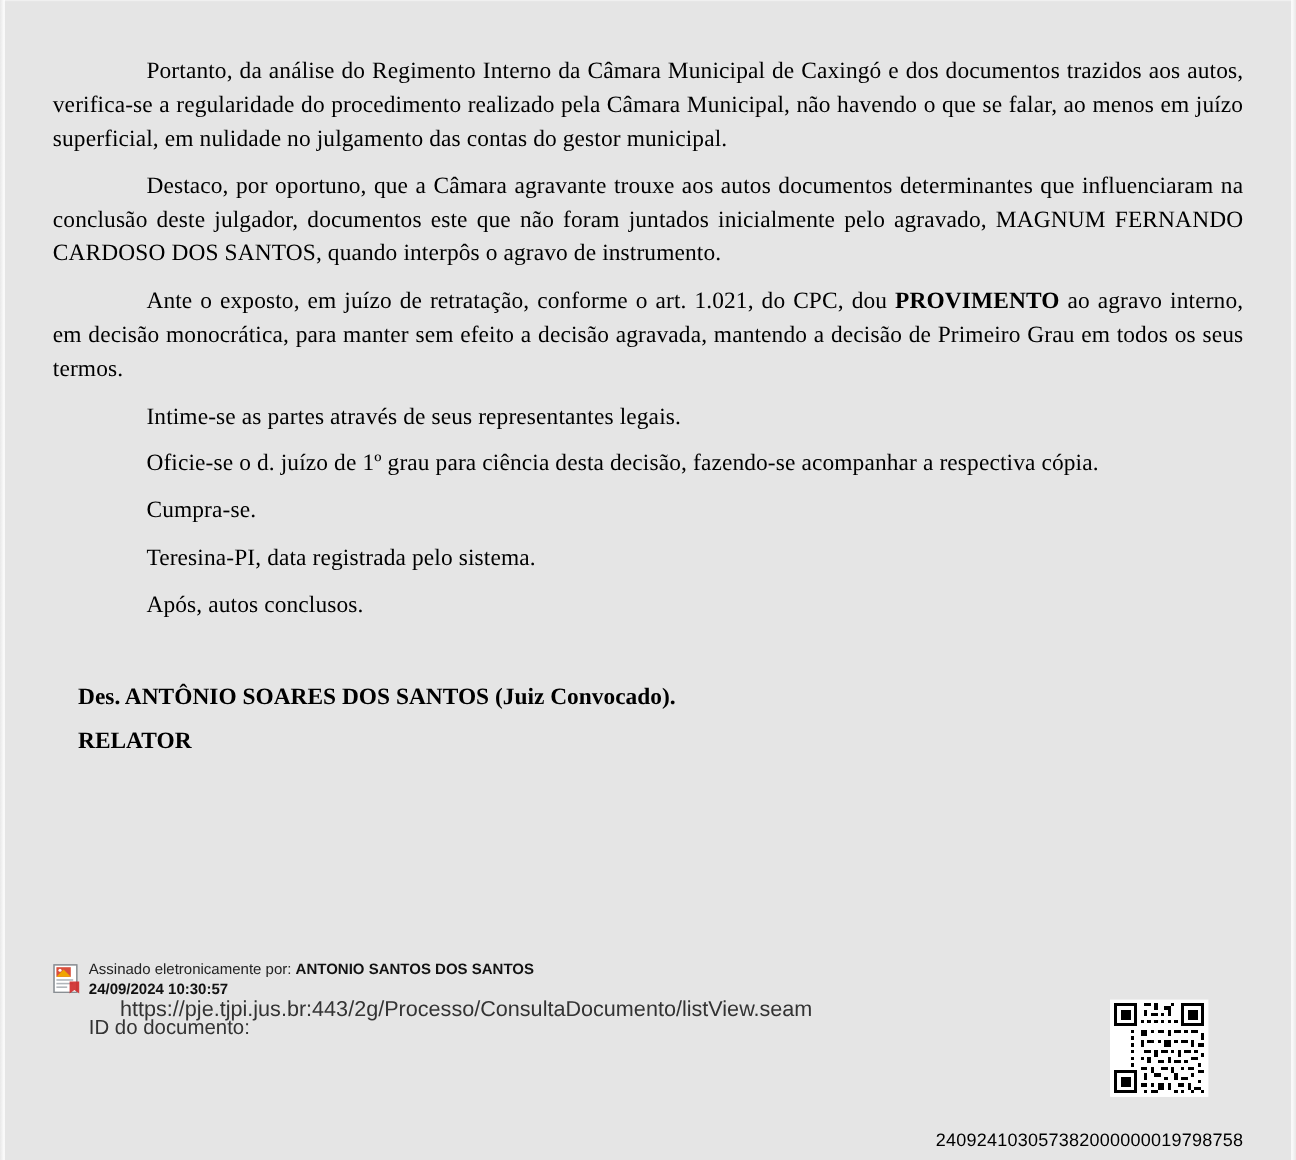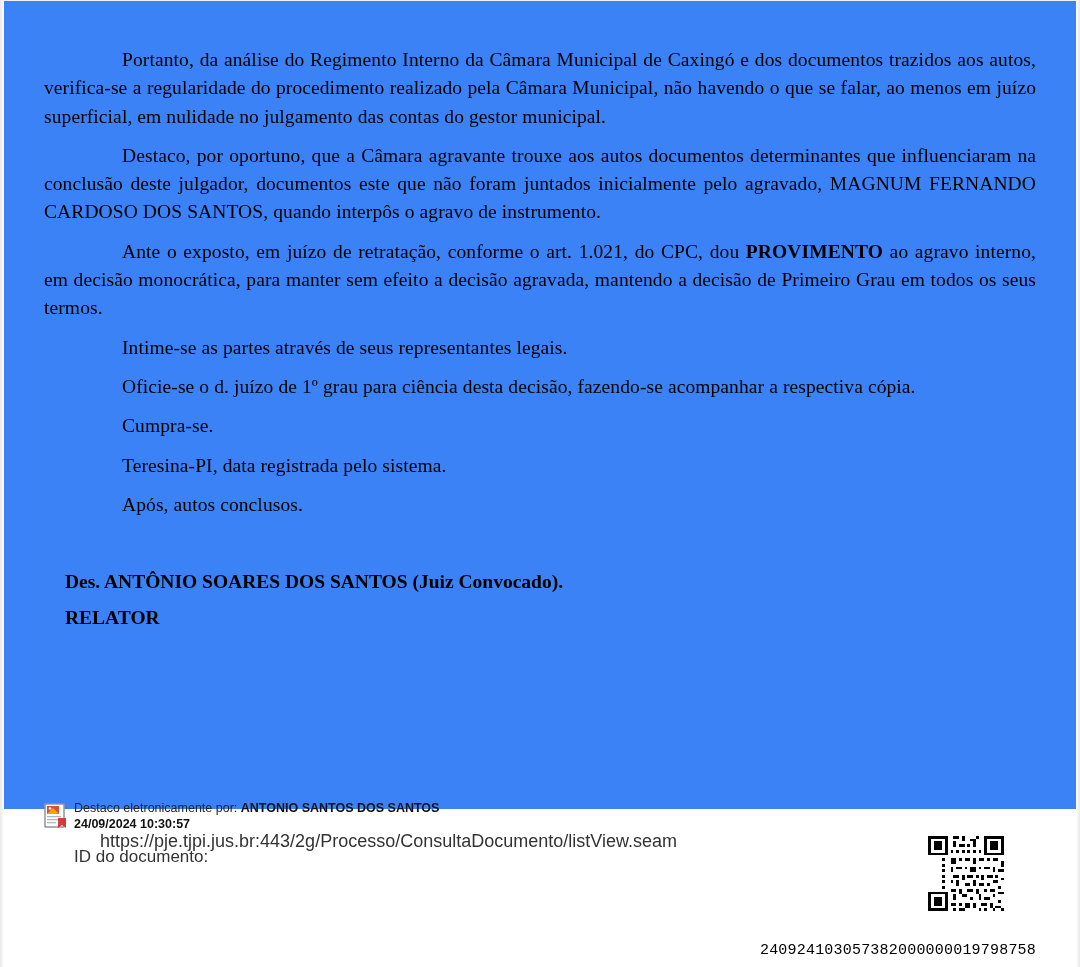--- a/index.html
+++ b/index.html
@@ -11,22 +11,22 @@
     width: 1080px;
     height: 967px;
     font-family: "Liberation Serif", serif;
     color: #000000;
     position: relative;
     overflow: hidden;
   }
   .page {
     position: relative;
     width: 1080px;
-    height: 809px;
-    background: #3b82f6;
+    height: 967px;
+    background: #e5e5e5;
     box-sizing: border-box;
     padding: 0 44px;
   }
   .doc-body {
     padding-top: 46px;
   }
   p.para {
     font-size: 19.5px;
     line-height: 28.3px;
     margin: 0 0 11px 0;
@@ -116,21 +116,21 @@
     width: 82px;
     height: 81px;
     background: #ffffff;
   }
   .doc-id {
     position: absolute;
     left: 0;
     right: 44px;
     top: 942px;
     text-align: right;
-    font-family: Liberation Mono, monospace;
+    font-family: Liberation Sans, sans-serif;
     font-size: 15px;
     color: #000000;
     letter-spacing: 0.2px;
   }
   .edge-top {
     position: absolute;
     left: 0; top: 0;
     width: 1080px;
     height: 1px;
     background: #f0f0f0;
@@ -191,21 +191,21 @@
           <path d="M3 11 L9 5 L15 11 Z" fill="#f0a500"></path>
           <circle cx="6" cy="5.5" r="1.3" fill="#ffffff"></circle>
           <rect x="3" y="13" width="14" height="1.3" fill="#b0b5ba"></rect>
           <rect x="3" y="16" width="14" height="1.3" fill="#b0b5ba"></rect>
           <rect x="3" y="19" width="9" height="1.3" fill="#b0b5ba"></rect>
           <path d="M14 15 L22 15 L22 25 L18 22 L14 25 Z" fill="#cf2e2e" opacity="0.92"></path>
         </svg>
       </div>
       <div class="stamp-text">
         <div class="stamp-line1">
-          <span>Destaco eletronicamente por:</span>
+          <span>Assinado eletronicamente por:</span>
           <span class="signer">ANTONIO SANTOS DOS SANTOS</span>
         </div>
         <div class="stamp-line2">24/09/2024 10:30:57</div>
         <div class="stamp-sub">
           <div class="stamp-line3">https://pje.tjpi.jus.br:443/2g/Processo/ConsultaDocumento/listView.seam</div>
           <div class="stamp-line4">ID do documento:</div>
         </div>
       </div>
     </div>
   </div>

